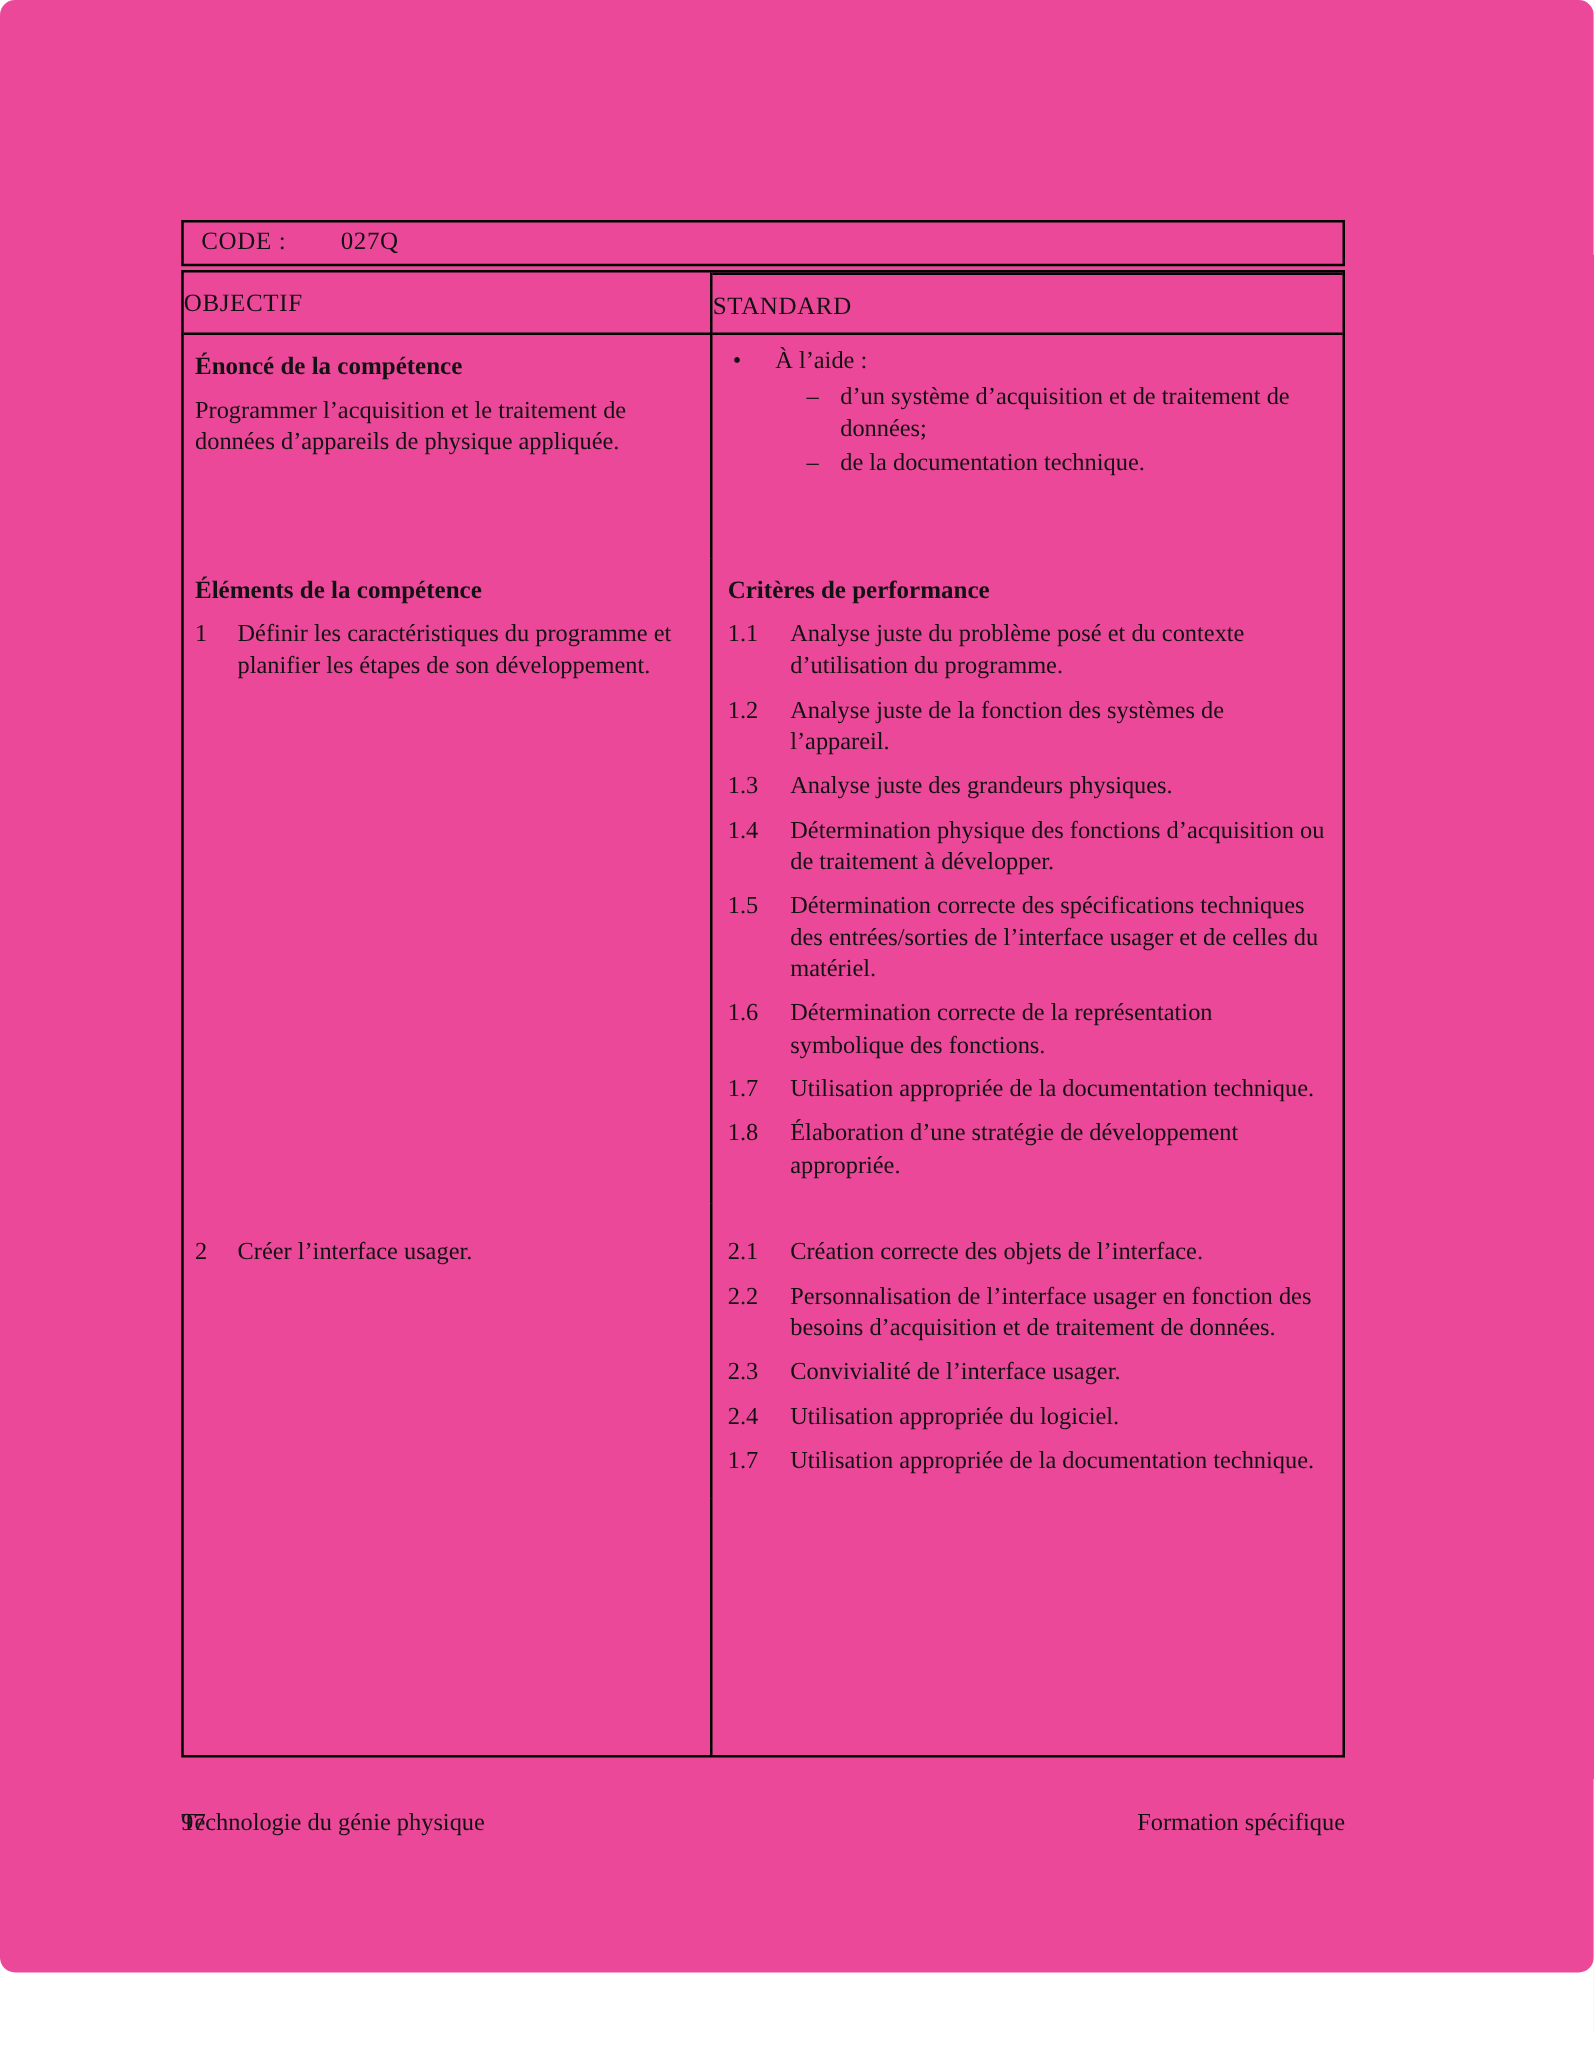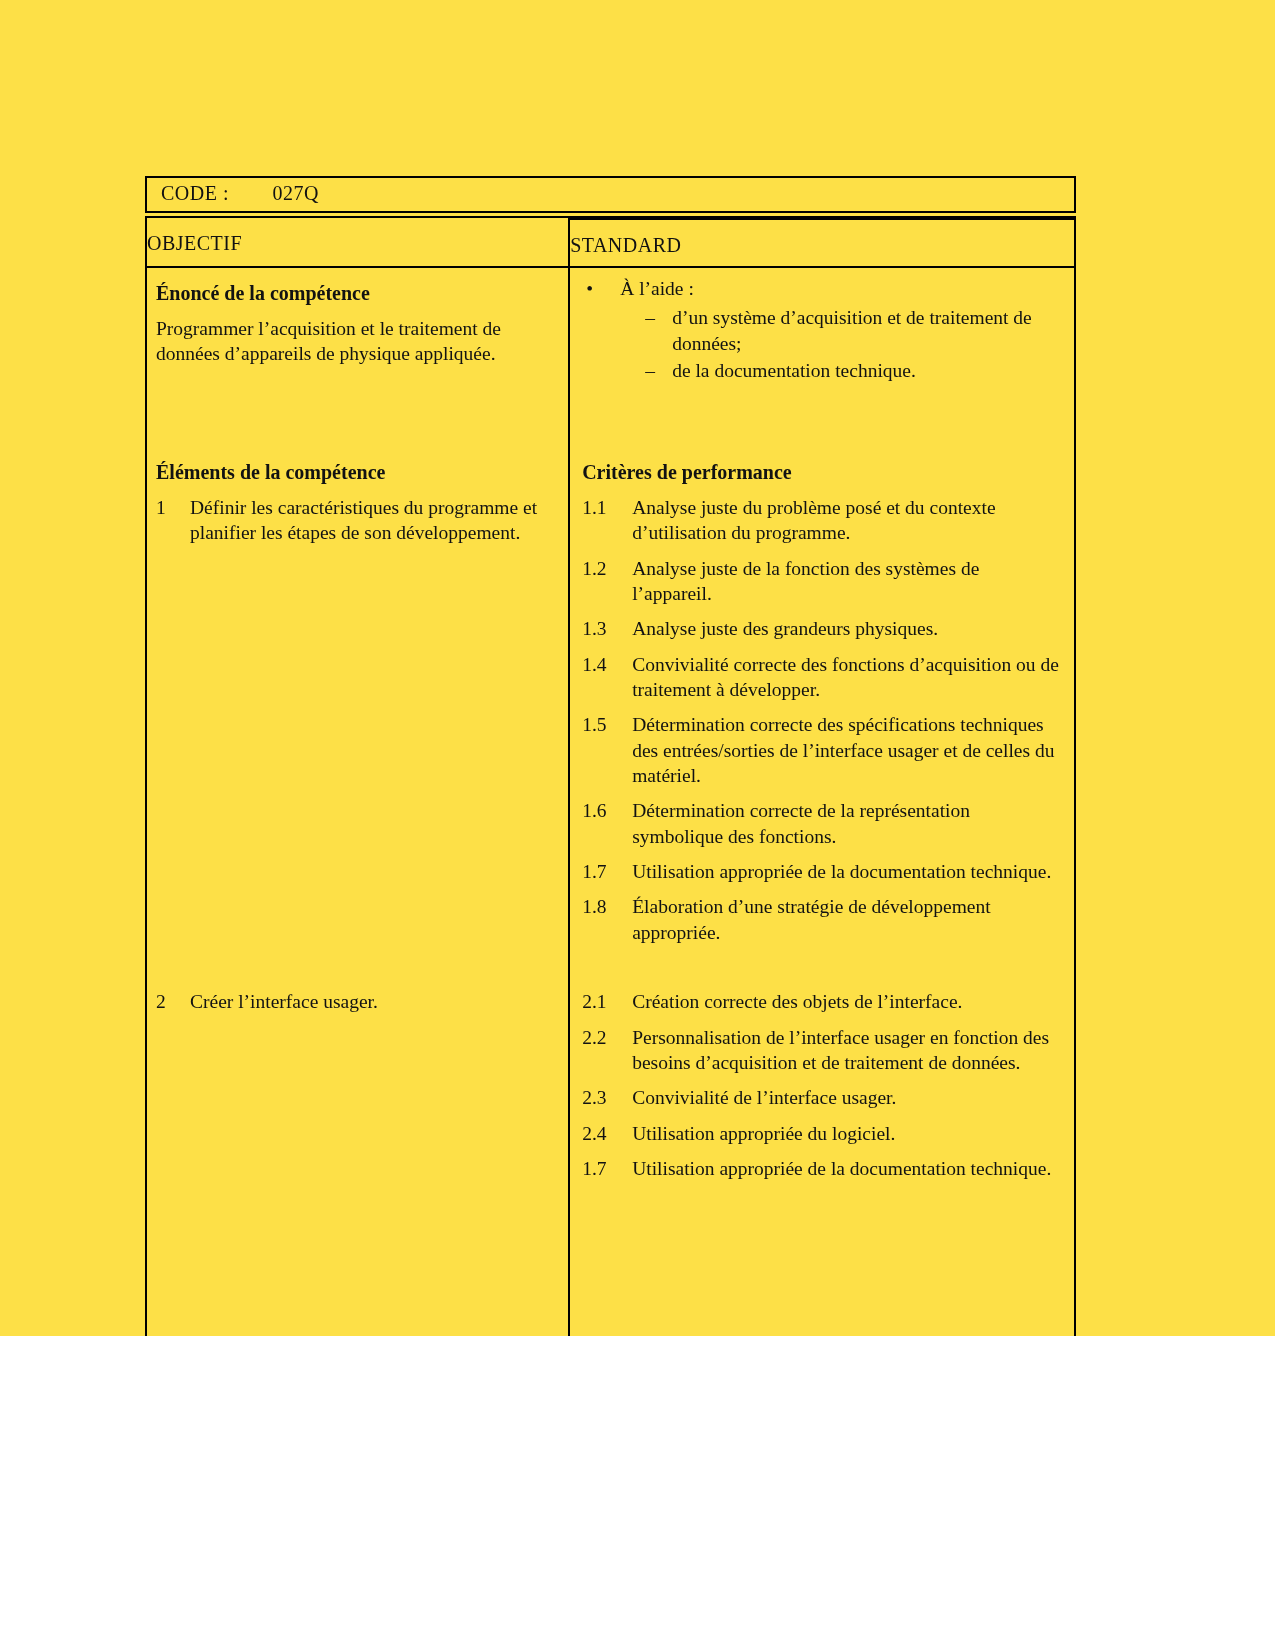--- a/index.html
+++ b/index.html
@@ -2,21 +2,21 @@
 <html><head>
 <meta charset="utf-8">
 <style>
   * { box-sizing: border-box; margin: 0; padding: 0; }
   html, body { background: #ffffff; }
   body {
     width: 1275px; height: 1650px;
     font-family: "Liberation Serif", serif;
     color: #121212;
   }
-  .page { position: relative; width: 1275px; height: 1336px; background: #fde047; overflow: hidden; }
+  .page { position: relative; width: 1275px; height: 1578px; background: #ec4899; overflow: hidden; border-radius: 12px; }
   .content { position: absolute; left: 145px; top: 176px; width: 931px; }
 
   
   .code-box {
     border: 2px solid #000;
     padding: 4px 14px 6px 14px;
     font-size: 20px;
     letter-spacing: 0.5px;
   }
   .code-label { display: inline-block; }
@@ -138,21 +138,21 @@
         <div class="crit-item">
           <span class="num">1.2</span>
           <span class="txt">Analyse juste de la fonction des systèmes de l’appareil.</span>
         </div>
         <div class="crit-item">
           <span class="num">1.3</span>
           <span class="txt">Analyse juste des grandeurs physiques.</span>
         </div>
         <div class="crit-item">
           <span class="num">1.4</span>
-          <span class="txt">Convivialité correcte des fonctions d’acquisition ou de traitement à développer.</span>
+          <span class="txt">Détermination physique des fonctions d’acquisition ou de traitement à développer.</span>
         </div>
         <div class="crit-item">
           <span class="num">1.5</span>
           <span class="txt">Détermination correcte des spécifications techniques des entrées/sorties de l’interface usager et de celles du matériel.</span>
         </div>
         <div class="crit-item">
           <span class="num">1.6</span>
           <span class="txt">Détermination correcte de la représentation symbolique des fonctions.</span>
         </div>
         <div class="crit-item">

